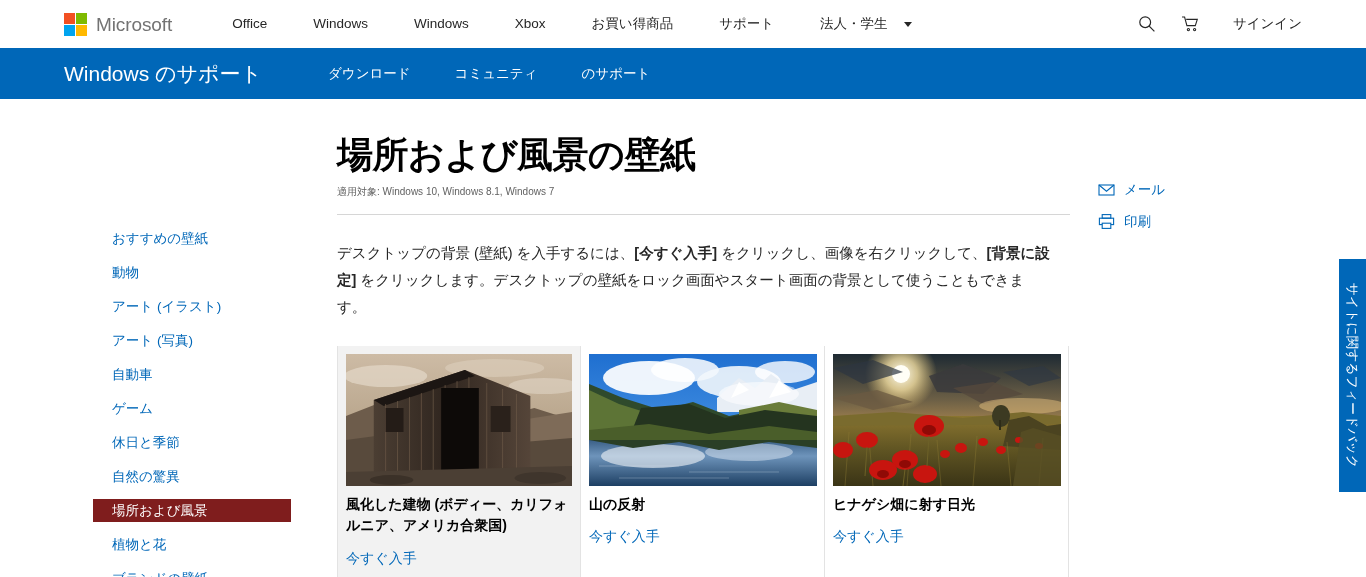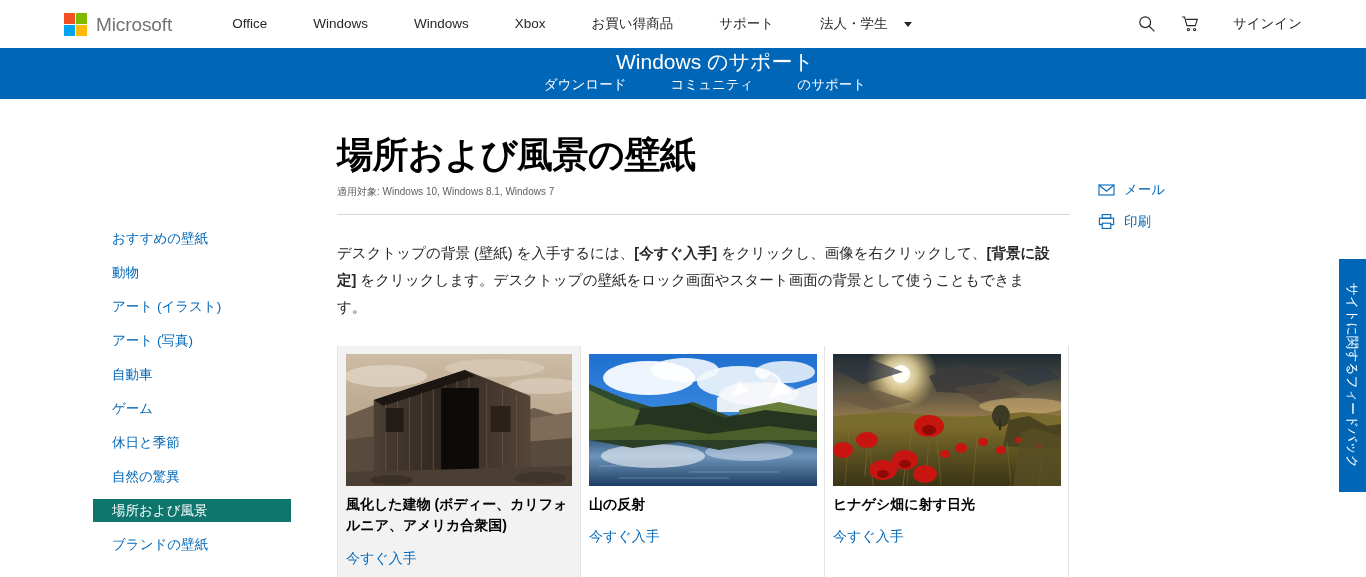--- a/index.html
+++ b/index.html
@@ -96,21 +96,20 @@
 
   
   .sub-nav {
     position: absolute;
     top: 48px; left: 0;
     width: 1366px;
     height: 51px;
     background: #0067b8;
     display: flex;
     align-items: center;
-    flex-direction: column;
   }
   .sub-nav-title {
     color: #ffffff;
     font-size: 21px;
     margin-left: 64px;
     white-space: nowrap;
     cursor: pointer;
   }
   .sub-nav-items { display: flex; align-items: center; margin-left: 44px; }
   .sub-nav-item {
@@ -140,21 +139,21 @@
     font-size: 13.5px;
     color: #0067b8;
     height: 23px;
     line-height: 23px;
     padding-left: 19px;
     margin-bottom: 11px;
     white-space: nowrap;
     cursor: pointer;
   }
   .side-item.active {
-    background: #0f766e;
+    background: #7f1d1d;
     color: #ffffff;
   }
   .side-first { margin-top: 128px; }
 
   
   .main-col {
     position: absolute;
     top: 0; left: 337px;
     width: 735px;
   }
@@ -342,20 +341,21 @@
   <nav class="sidebar">
     <div class="side-item side-first">おすすめの壁紙</div>
     <div class="side-item">動物</div>
     <div class="side-item">アート (イラスト)</div>
     <div class="side-item">アート (写真)</div>
     <div class="side-item">自動車</div>
     <div class="side-item">ゲーム</div>
     <div class="side-item">休日と季節</div>
     <div class="side-item">自然の驚異</div>
     <div class="side-item active">場所および風景</div>
+    <div class="side-item">植物と花</div>
     <div class="side-item">ブランドの壁紙</div>
 
   </nav>
 
   <div class="main-col">
     <h1 class="page-title">場所および風景の壁紙</h1>
     <div class="applies-to">適用対象: Windows 10, Windows 8.1, Windows 7</div>
     <div class="rule"></div>
 
     <p class="intro-para"><span>デスクトップの背景 (壁紙) を入手するには、</span><b>[今すぐ入手]</b><span> をクリックし、画像を右クリックして、</span><b>[背景に設定]</b><span> をクリックします。デスクトップの壁紙をロック画面やスタート画面の背景として使うこともできます。</span></p>

